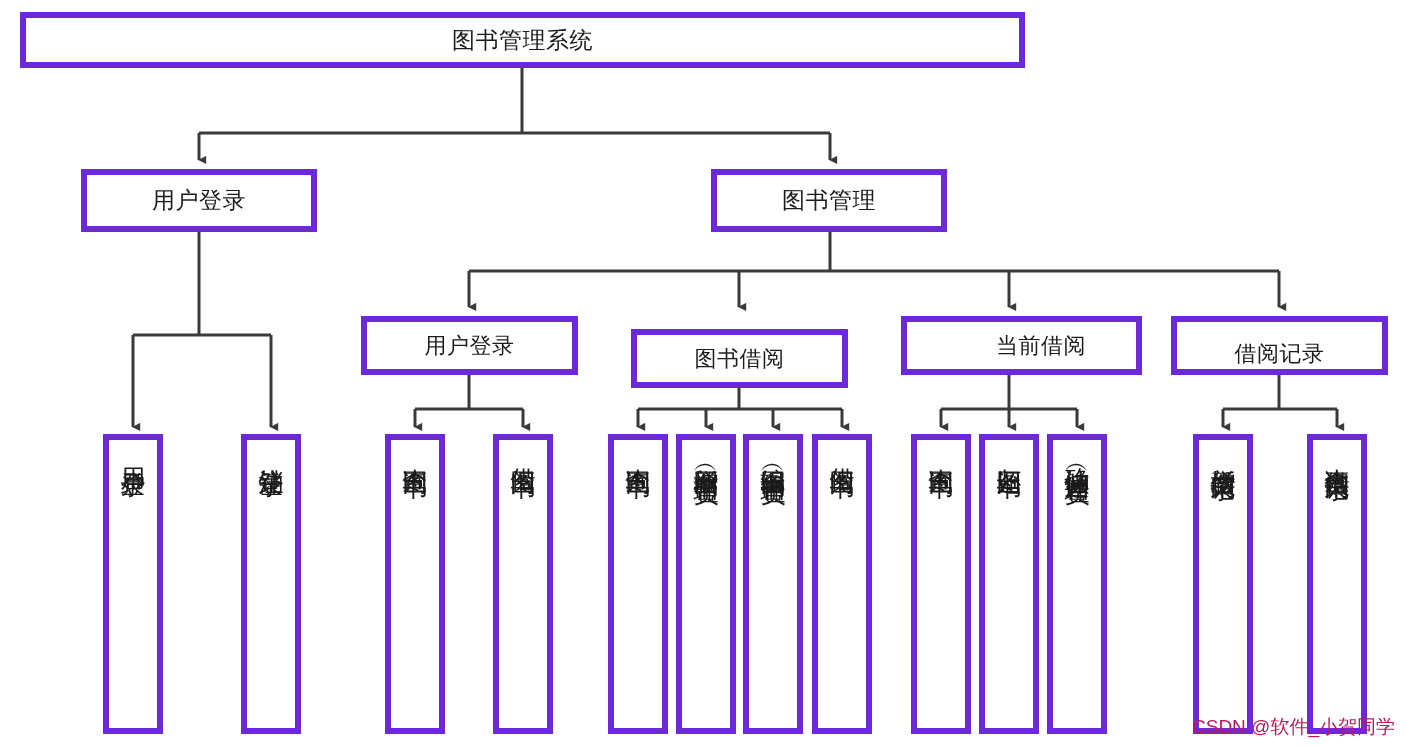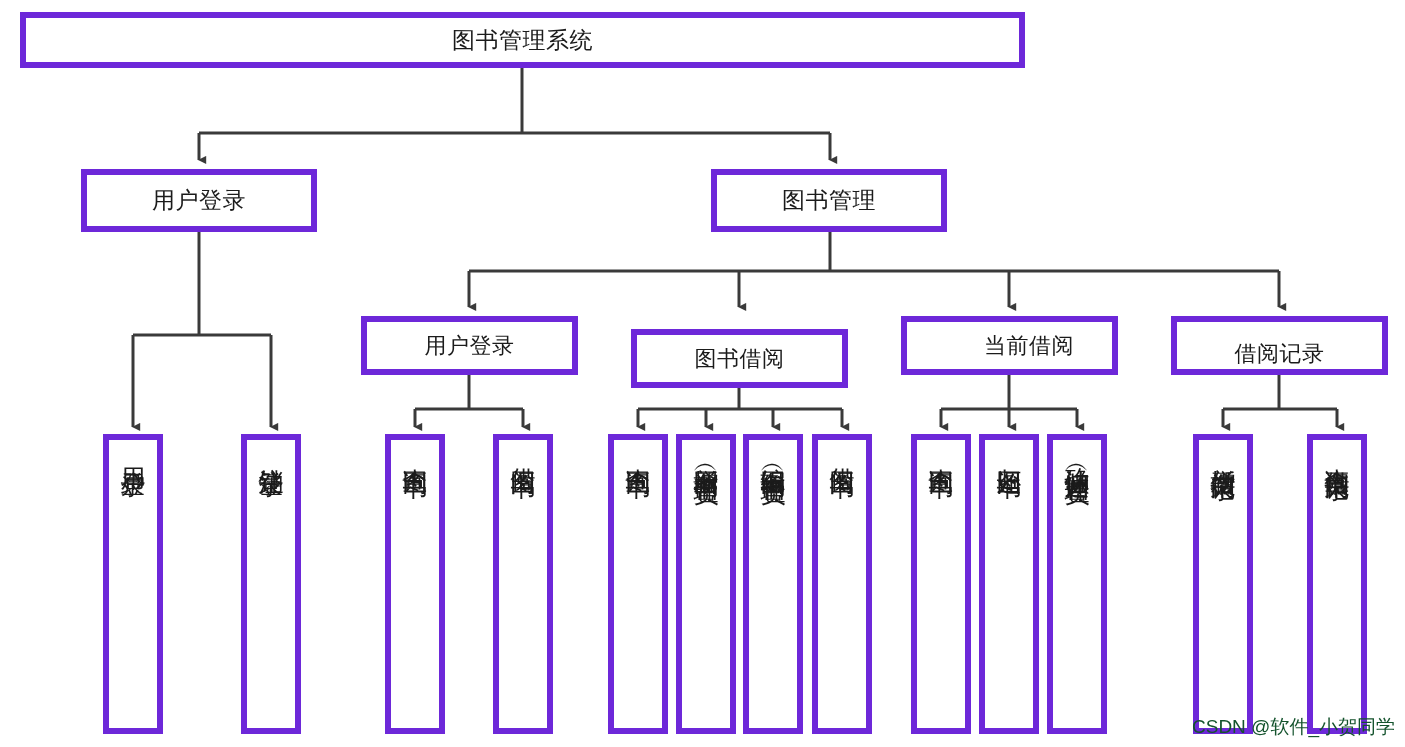--- a/index.html
+++ b/index.html
@@ -57,21 +57,21 @@
     line-height: 1.08;
     letter-spacing: 2px;
     white-space: nowrap;
     display: block;
   }
   .watermark {
     position: absolute;
     left: 1192px;
     top: 714px;
     font-size: 19px;
-    color: #14532d;
+    color: #be185d;
     white-space: nowrap;
     z-index: 3;
   }
 </style>
 </head>
 <body>
 
 <div id="diagram-canvas">
 
   <svg id="edge-layer" viewBox="0 0 1405 747" xmlns="http://www.w3.org/2000/svg">
@@ -136,21 +136,21 @@
   <div class="node node-h" style="left:711px; top:169px; width:236px; height:63px;">
     <span>图书管理</span>
   </div>
 
   <div class="node node-h node-l3" style="left:361px; top:316px; width:217px; height:59px;">
     <span>用户登录</span>
   </div>
   <div class="node node-h node-l3" style="left:631px; top:316px; width:217px; height:59px;margin-top:13px;">
     <span>图书借阅</span>
   </div>
-  <div class="node node-h node-l3" style="left:901px; top:316px; width:217px; height:59px;padding-left:39px;">
+  <div class="node node-h node-l3" style="left:901px; top:316px; width:241px; height:59px;padding-left:39px;">
     <span>当前借阅</span>
   </div>
   <div class="node node-h node-l3" style="left:1171px; top:316px; width:217px; height:59px;align-items:flex-end;">
     <span>借阅记录</span>
   </div>
 
   <div class="node node-v" style="left:103px; top:434px; width:60px; height:300px;">
     <span class="vtext">用户登录</span>
   </div>
   <div class="node node-v" style="left:241px; top:434px; width:60px; height:300px;">

